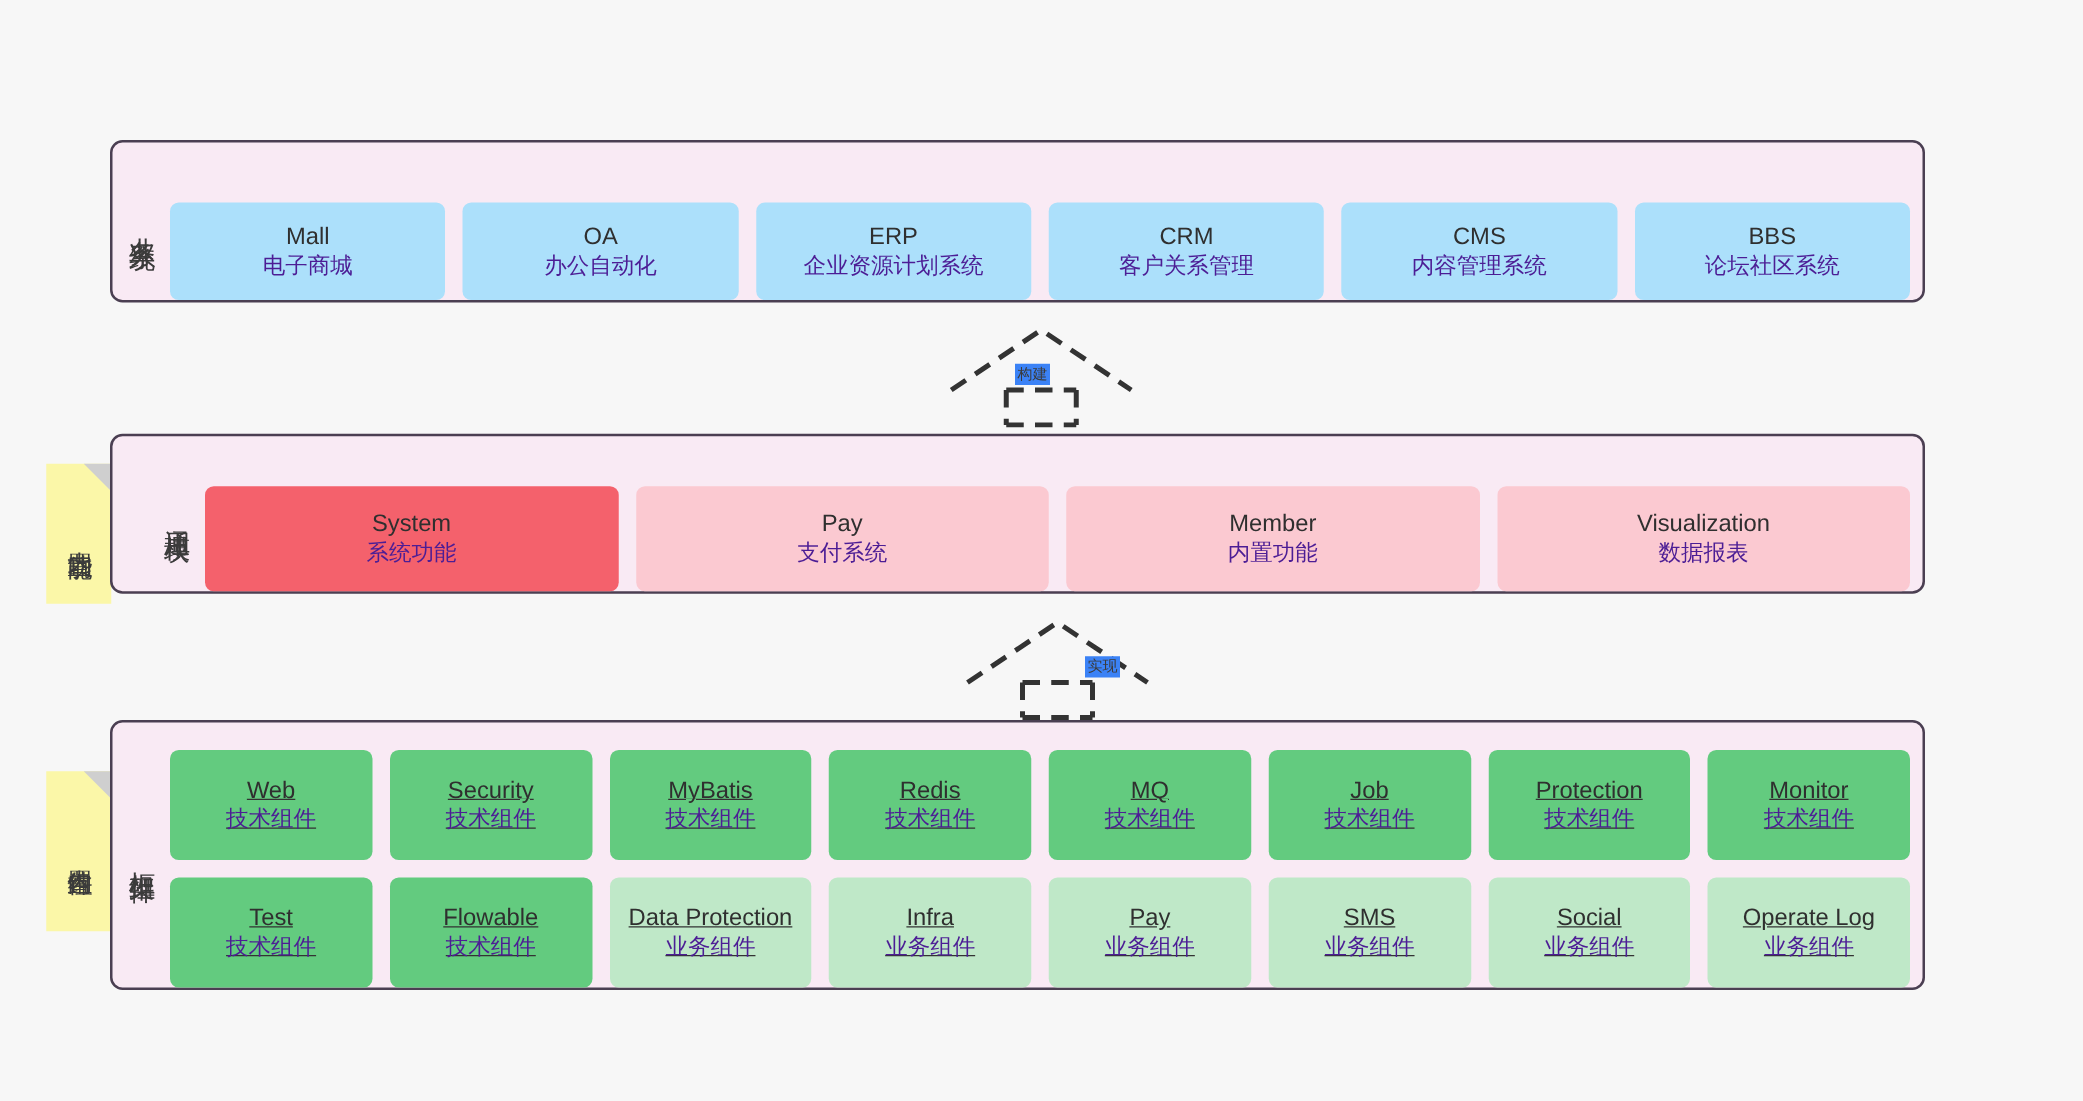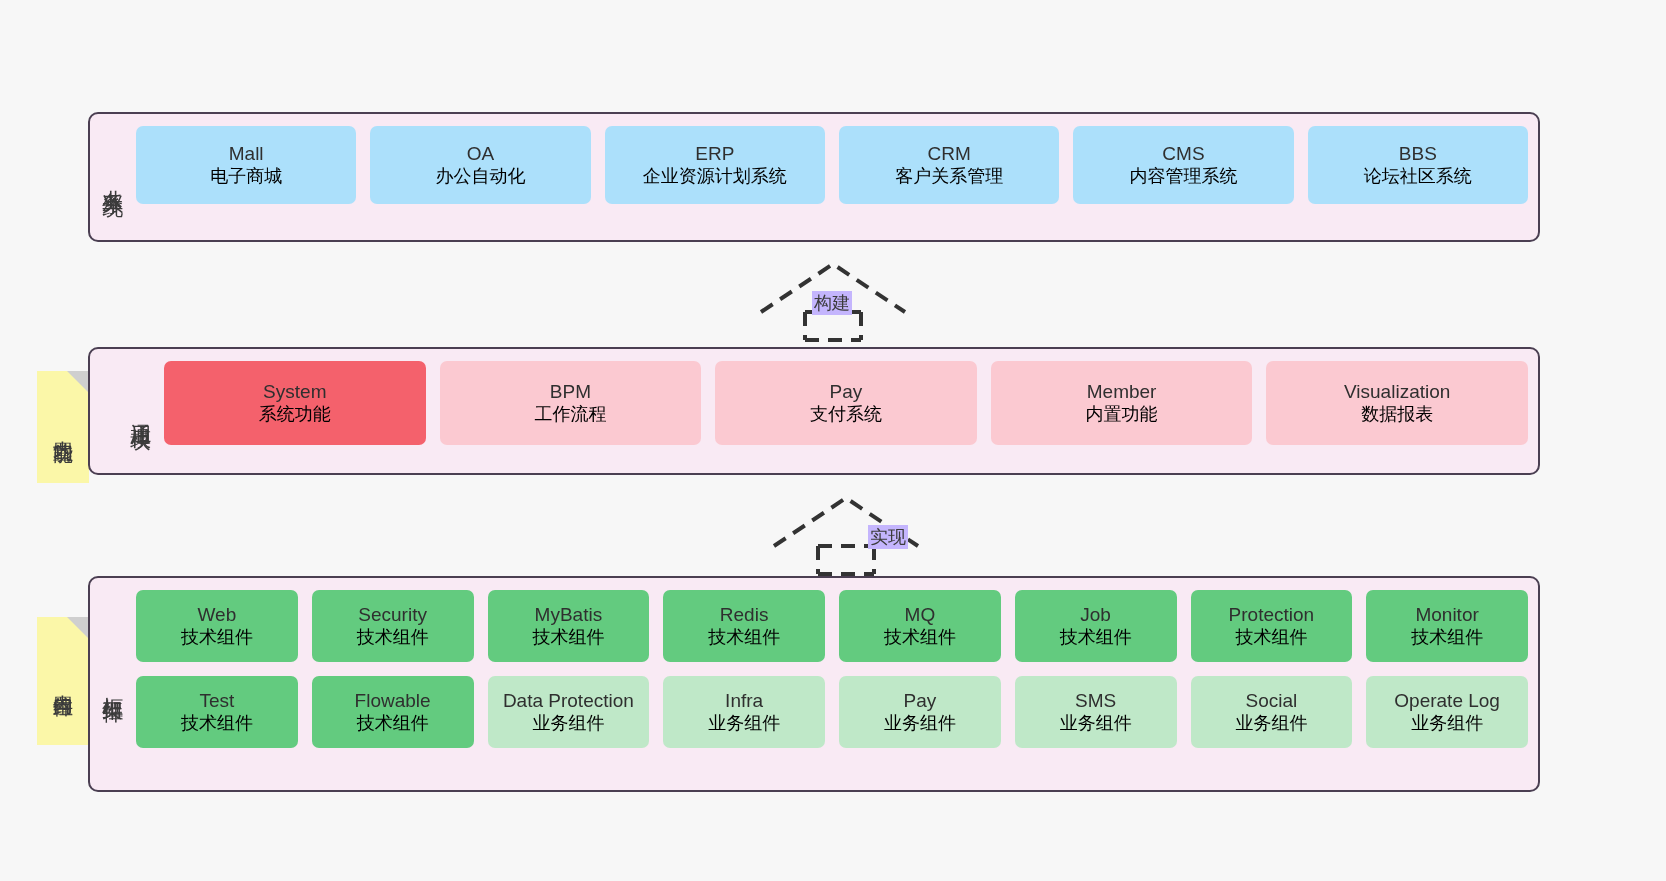--- a/index.html
+++ b/index.html
@@ -39,21 +39,21 @@
     justify-content: center;
     width: 46px;
     flex: 0 0 46px;
     white-space: nowrap;
     line-height: 1.12;
   }
 
   .layer-body {
     flex: 1 1 auto;
     display: flex;
-    align-items: flex-start;
+    align-items: flex-end;
     gap: 0;
     padding: 0 10px 0 0;
     margin-top: 12px;
   }
 
   .row {
     display: flex;
     width: 100%;
     gap: 14px;
   }
@@ -76,26 +76,26 @@
     line-height: 1.22;
     box-sizing: border-box;
     padding: 4px 6px;
   }
   .box .b-en {
     font-size: 19px;
     color: #2f2f2f;
   }
   .box .b-cn {
     font-size: 18px;
-    color: #000000;
+    color: #4c1d95;
   }
 
   .biz-h  { height: 78px; }
   .mod-h  { height: 84px; }
-  .fw-h   { height: 72px; }
+  .fw-h   { height: 88px; text-decoration: underline; }
 
   
   .c-blue       { background: #ace0fb; }
   .c-red        { background: #f4616c; }
   .c-pink       { background: #fbc9d1; }
   .c-green      { background: #63cb7f; }
   .c-lightgreen { background: #bfe8c8; }
 
   
   .note {
@@ -125,23 +125,23 @@
     border-left: 22px solid transparent;
   }
 
   
   .uml-arrow {
     position: absolute;
   }
   .uml-arrow svg { display: block; }
   .uml-label {
     position: absolute;
-    font-size: 18px;
+    font-size: 12px;
     color: #3b3b3b;
-    background: #c4b5fd;
+    background: #3b82f6;
     padding: 0 2px;
     white-space: nowrap;
   }
 </style>
 </head>
 <body>
 
 <div class="layer" style="left:88px; top:112px; width:1452px; height:130px;">
   <div class="layer-caption">业务系统</div>
   <div class="layer-body">
@@ -198,24 +198,20 @@
   <div class="layer-caption">通用模块</div>
   <div class="layer-body">
     <div class="row">
 
       <div class="box mod-h c-red">
         <span class="b-en">System</span>
         <span class="b-cn">系统功能</span>
       </div>
 
 
-      <div class="box mod-h c-pink">
-        <span class="b-en">BPM</span>
-        <span class="b-cn">工作流程</span>
-      </div>
 
       <div class="box mod-h c-pink">
         <span class="b-en">Pay</span>
         <span class="b-cn">支付系统</span>
       </div>
 
       <div class="box mod-h c-pink">
         <span class="b-en">Member</span>
         <span class="b-cn">内置功能</span>
       </div>

